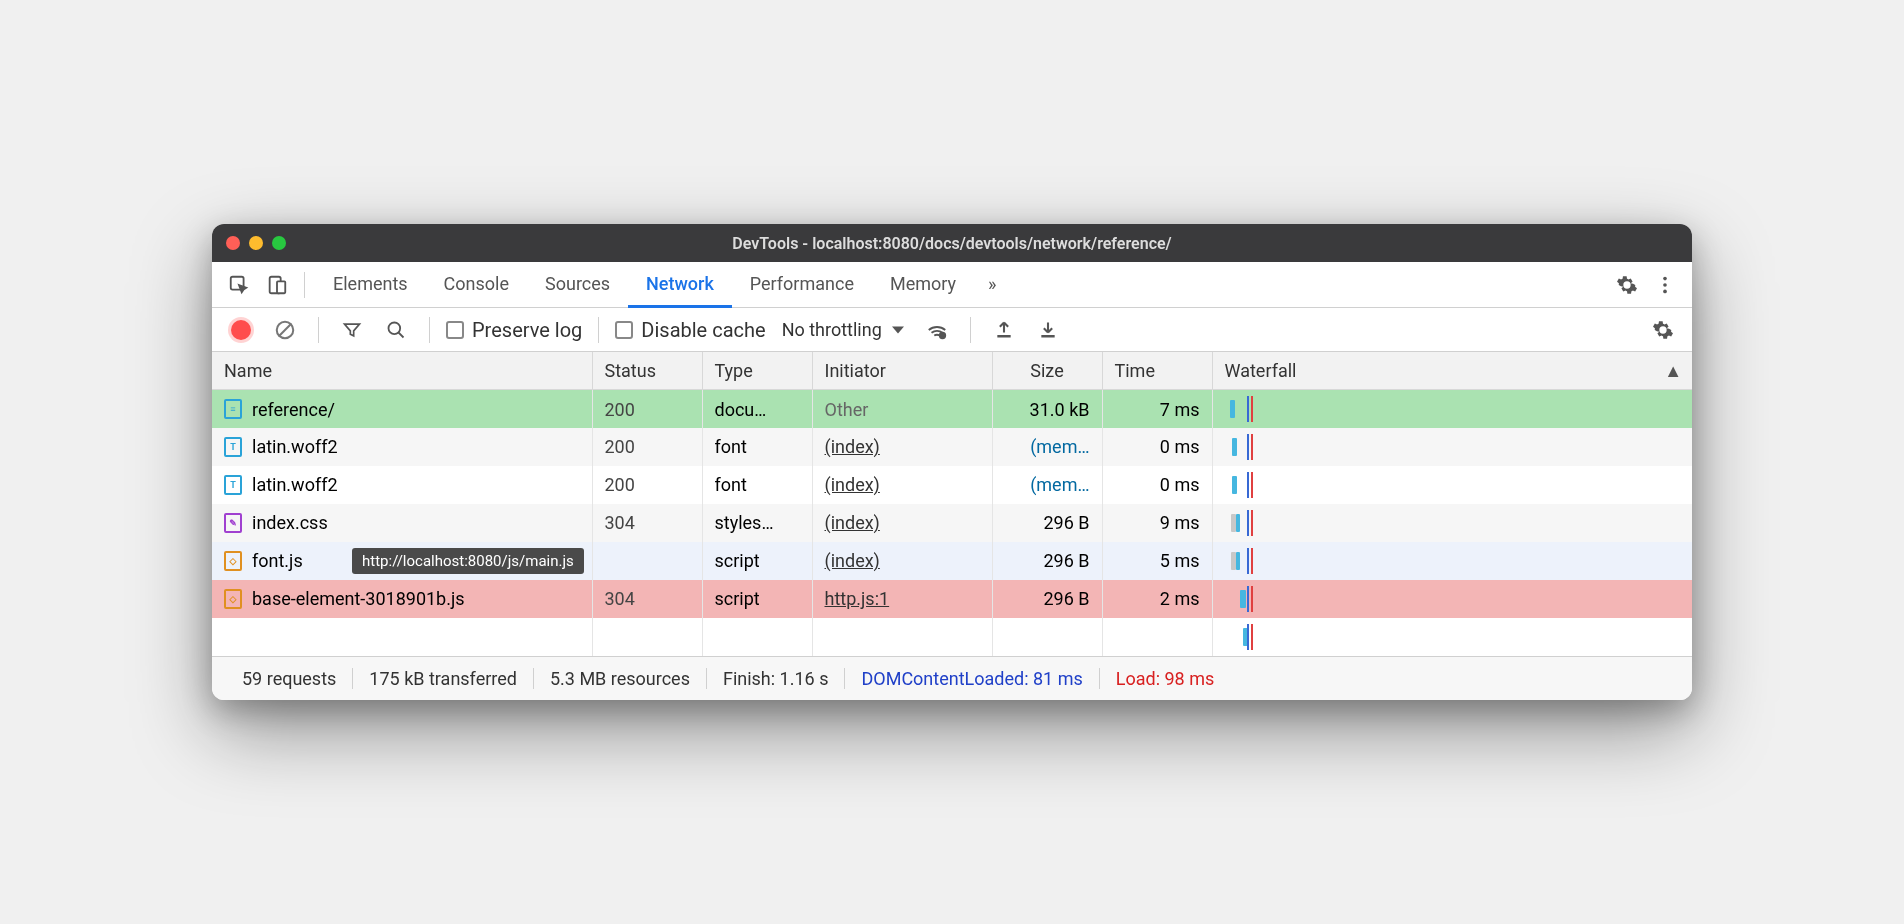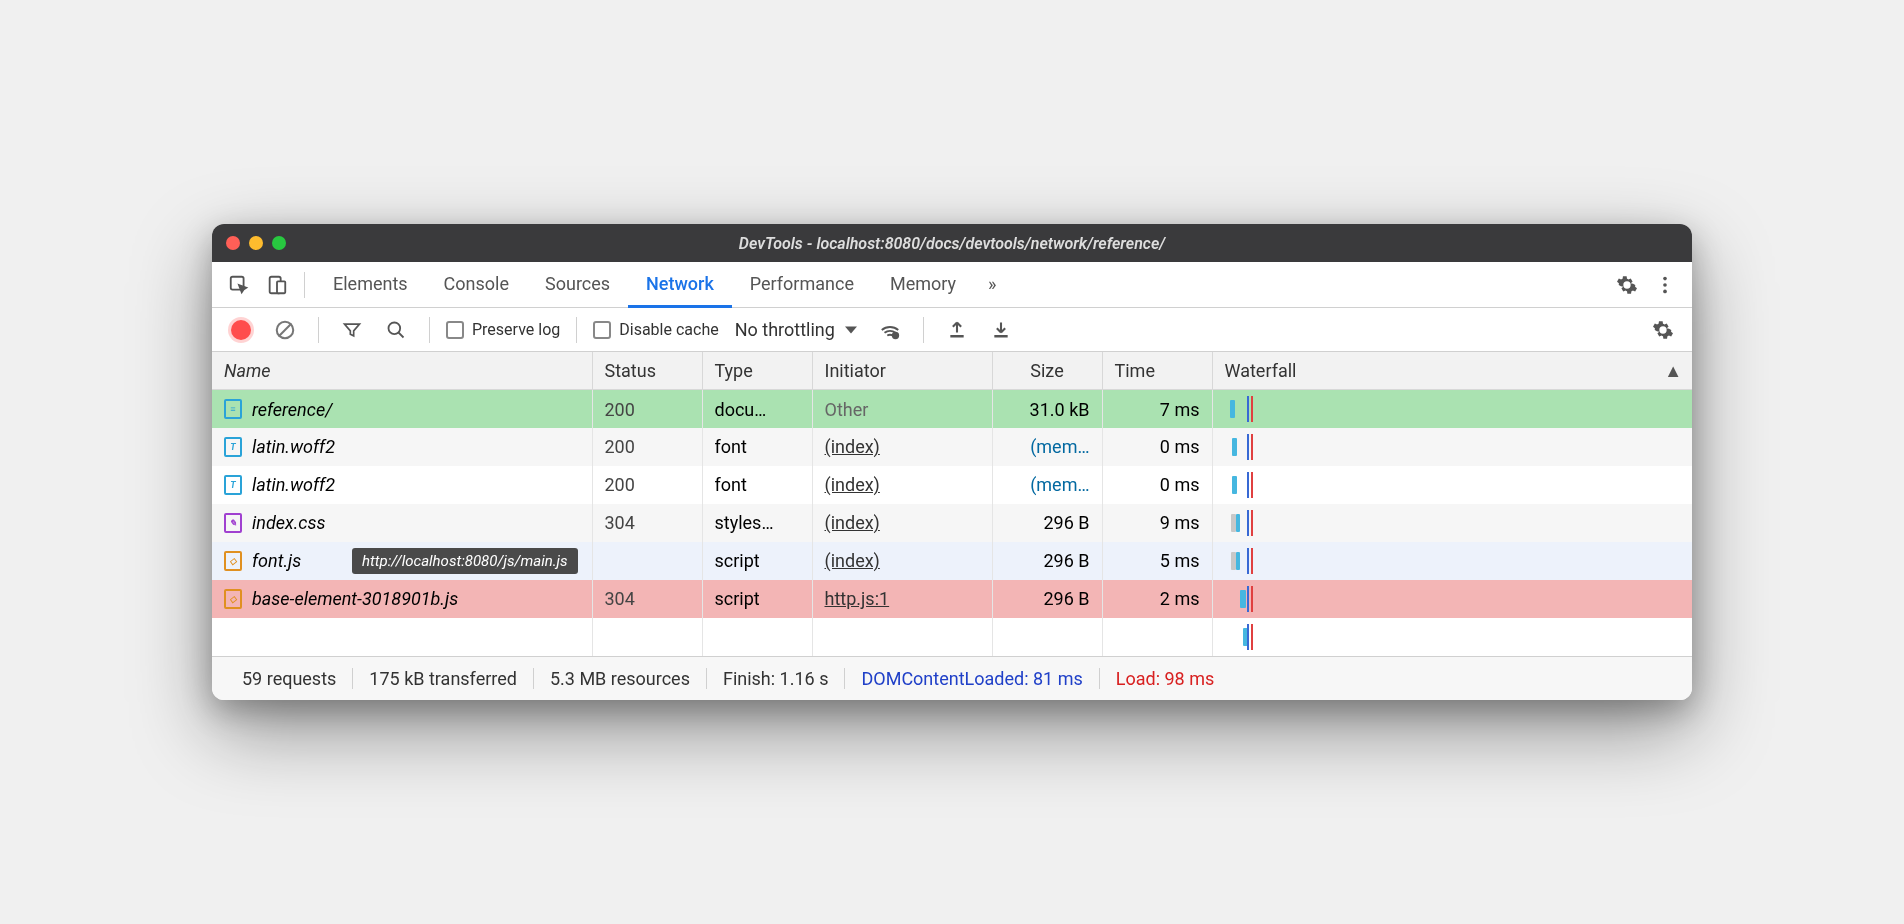--- a/index.html
+++ b/index.html
@@ -18,21 +18,20 @@
     overflow: hidden;
     box-shadow: 0 30px 80px rgba(0,0,0,0.4), 0 10px 30px rgba(0,0,0,0.25);
   }
   .titlebar {
     background: #3a3a3c;
     height: 38px;
     display: flex;
     align-items: center;
     padding: 0 14px;
     position: relative;
-    font-style: italic;
   }
   .traffic-lights { display: flex; gap: 9px; }
   .light { width: 14px; height: 14px; border-radius: 50%; }
   .light.red { background: #ff5f57; }
   .light.yellow { background: #febc2e; }
   .light.green { background: #28c840; }
   .title {
     position: absolute;
     left: 0; right: 0;
     text-align: center;
@@ -91,21 +90,21 @@
   .record-btn {
     width: 20px; height: 20px;
     border-radius: 50%;
     background: #ff4d4d;
     box-shadow: 0 0 0 3px rgba(255,80,80,0.25);
   }
   .checkbox-wrap {
     display: flex;
     align-items: center;
     gap: 8px;
-    font-size: 16px;
+    font-size: 20px;
     color: #333;
   }
   .checkbox {
     width: 18px; height: 18px;
     border: 2px solid #888;
     border-radius: 3px;
   }
   .select-wrap {
     display: flex;
     align-items: center;
@@ -142,21 +141,21 @@
     border-right: 1px solid #e5e5e5;
     white-space: nowrap;
     overflow: hidden;
     text-overflow: ellipsis;
     height: 38px;
   }
   .table tbody tr:nth-child(even) { background: #f6f6f6; }
   .table tbody tr.row-green { background: #aae2b1 !important; }
   .table tbody tr.row-red { background: #f3b5b5 !important; }
   .table tbody tr.row-hover { background: #edf2fb !important; }
-  .col-name { width: 380px; max-width: 380px; position: relative; font-style: italic; }
+  .col-name { width: 380px; max-width: 380px; position: relative; }
   .col-status { width: 110px; max-width: 110px; color: #444; }
   .col-type { width: 110px; max-width: 110px; }
   .col-init { width: 180px; max-width: 180px; }
   .col-size { width: 110px; max-width: 110px; text-align: right; }
   .col-time { width: 110px; max-width: 110px; text-align: right; }
   .col-wf { border-right: none !important; }
   .name-cell { display: flex; align-items: center; gap: 10px; }
   .file-icon {
     width: 18px; height: 20px;
     border: 2px solid;

